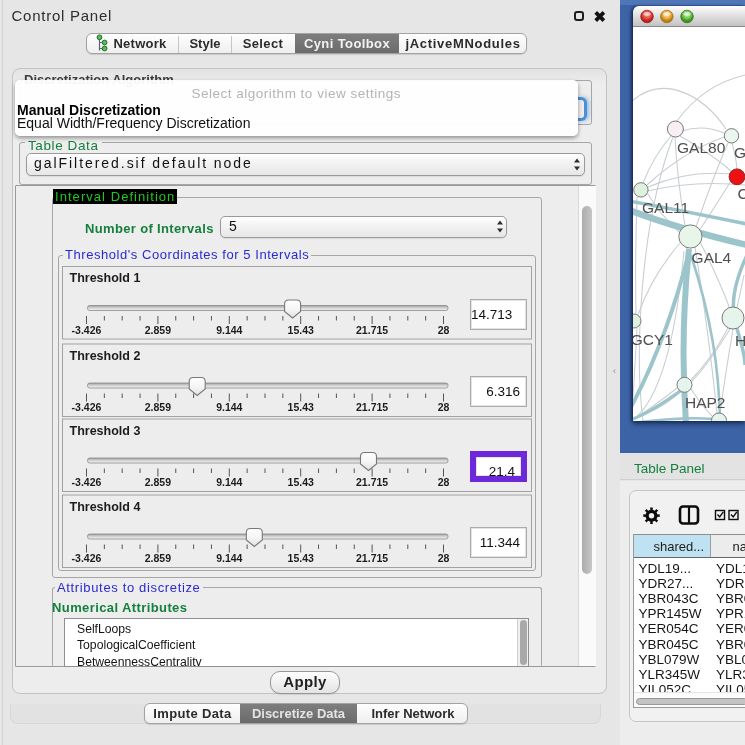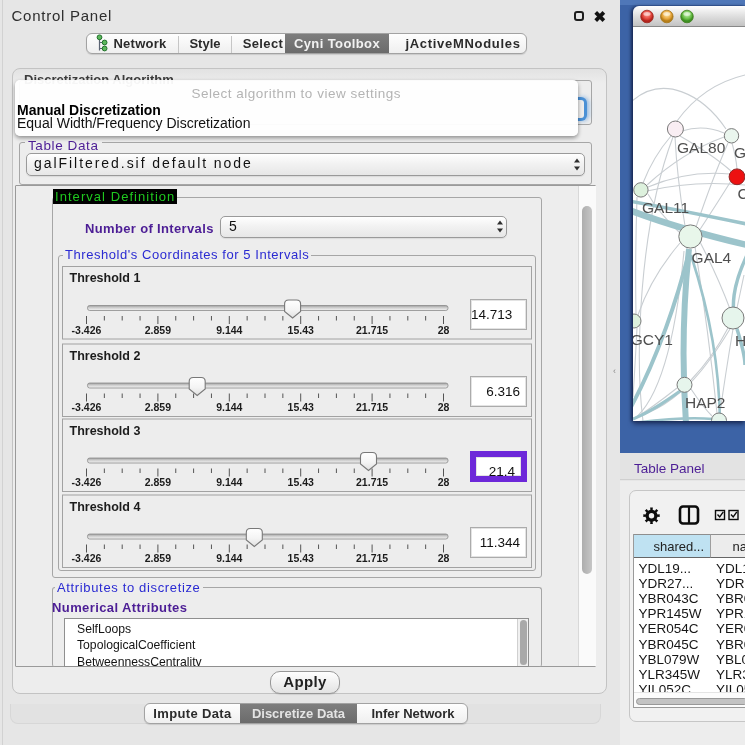--- a/index.html
+++ b/index.html
@@ -1,36 +1,36 @@
 <!DOCTYPE html>
 <html><head><meta charset="utf-8"><style>
 *{margin:0;padding:0;box-sizing:border-box}
 html,body{width:745px;height:745px;overflow:hidden;background:#e6e6e6;font-family:"Liberation Sans",sans-serif}
 .a{position:absolute}
 body{position:relative}
 .grpbrd{border:1px solid #a6a6a6;border-radius:3px}
-.lbl{color:#4c1d95;font-size:13px}
+.lbl{color:#15803d;font-size:13px}
 .combo{border:1px solid #9a9a9a;border-radius:5px;background:linear-gradient(#ffffff,#f2f2f2 45%,#e7e7e7);box-shadow:0 1px 1px rgba(0,0,0,.08)}
 .seg{font-size:13px;font-weight:600;color:#2b2b2b;text-align:center}
 </style></head>
 <body>
 
 <div class="a" style="left:0;top:0;width:620px;height:745px;background:#e6e6e6"></div>
 <div class="a" style="left:2px;top:0;width:1px;height:745px;background:#d2d2d2"></div>
 <div class="a lbl" style="left:11.5px;top:7px;font-size:15px;letter-spacing:.75px;color:#2e2e2e">Control Panel</div>
 <div class="a" style="left:573.5px;top:11px;width:10px;height:10px;border:2px solid #1e1e1e;border-radius:3px"></div>
 <div class="a" style="left:593.5px;top:7.5px;font-size:15px;font-weight:bold;color:#111">✖</div>
 
 <div class="a" style="left:86px;top:32.5px;width:441px;height:21px;border:1px solid #a2a2a2;border-radius:6px;background:linear-gradient(#fefefe,#efefef);box-shadow:0 1px 1px rgba(0,0,0,.12);overflow:hidden">
   <div class="a seg" style="left:0;top:0;width:91px;height:21px;line-height:19px;letter-spacing:.25px;padding-left:15px">Network</div>
   <div class="a" style="left:91px;top:2px;width:1px;height:17px;background:#c6c6c6"></div>
   <div class="a seg" style="left:92px;top:0;width:52px;height:21px;line-height:19px">Style</div>
   <div class="a" style="left:144px;top:2px;width:1px;height:17px;background:#c6c6c6"></div>
   <div class="a seg" style="left:145px;top:0;width:62px;height:21px;line-height:19px;letter-spacing:.4px">Select</div>
-  <div class="a seg" style="left:198px;top:0;width:104px;height:21px;line-height:19px;letter-spacing:.4px;background:linear-gradient(#7e7e7e,#696969);color:#f2f2f2">Cyni Toolbox</div>
+  <div class="a seg" style="left:208px;top:0;width:104px;height:21px;line-height:19px;letter-spacing:.4px;background:linear-gradient(#7e7e7e,#696969);color:#f2f2f2">Cyni Toolbox</div>
   <div class="a seg" style="left:311px;top:0;width:130px;height:21px;line-height:19px;letter-spacing:.7px">jActiveMNodules</div>
 </div>
 <svg class="a" style="left:95px;top:31px" width="18" height="21" viewBox="0 0 18 21">
   <path d="M4.5 7.5 L4.5 19.6 M4.5 11.5 L9.6 11.5 M4.5 17.5 L9.6 17.5" stroke="#5c6474" stroke-width="1.2" fill="none"></path>
   <circle cx="4.5" cy="6.3" r="2.4" fill="#5cb85c" stroke="#20702a" stroke-width="1"></circle>
   <circle cx="9.6" cy="11.5" r="2.4" fill="#5cb85c" stroke="#20702a" stroke-width="1"></circle>
   <circle cx="9.6" cy="17.5" r="2.4" fill="#5cb85c" stroke="#20702a" stroke-width="1"></circle>
 </svg>
 
 <div class="a" style="left:12px;top:68px;width:595px;height:626px;border:1px solid #c3c3c3;border-radius:8px;background:linear-gradient(#e2e2e2,#ededed 14px)"></div>

